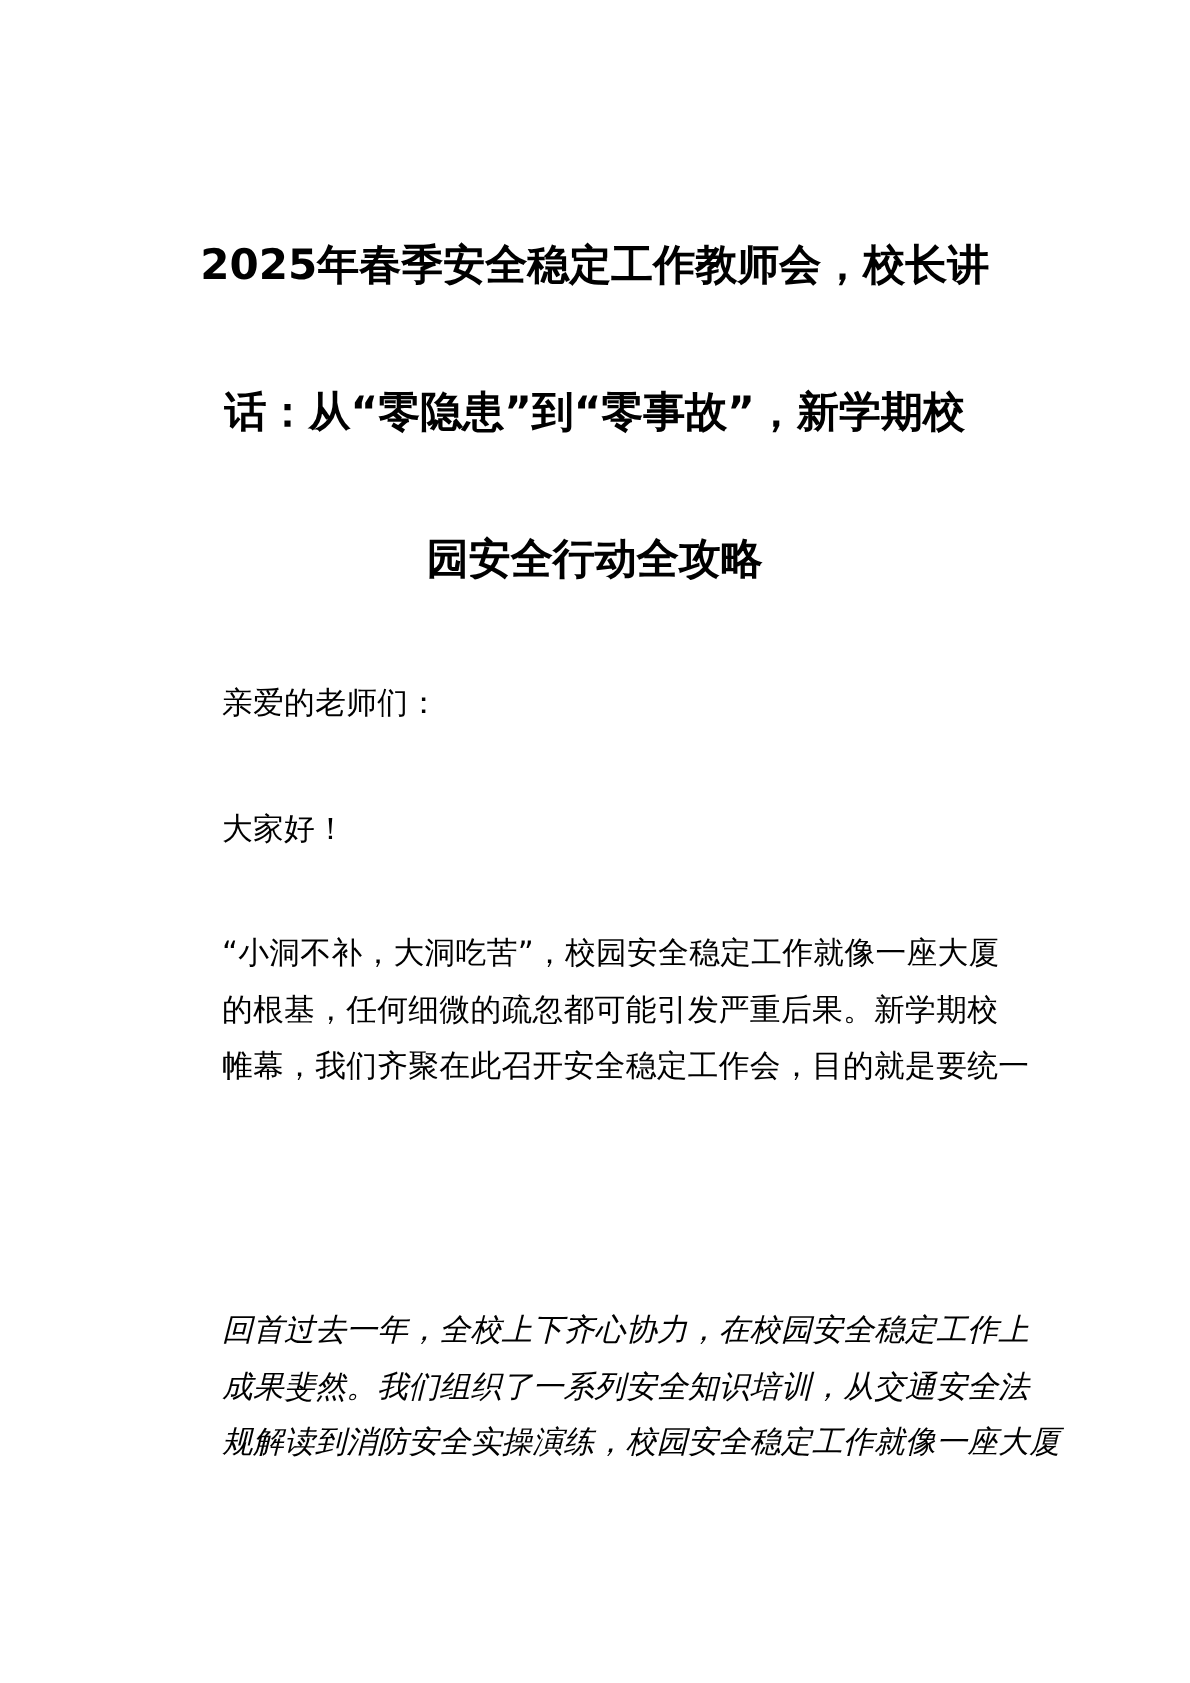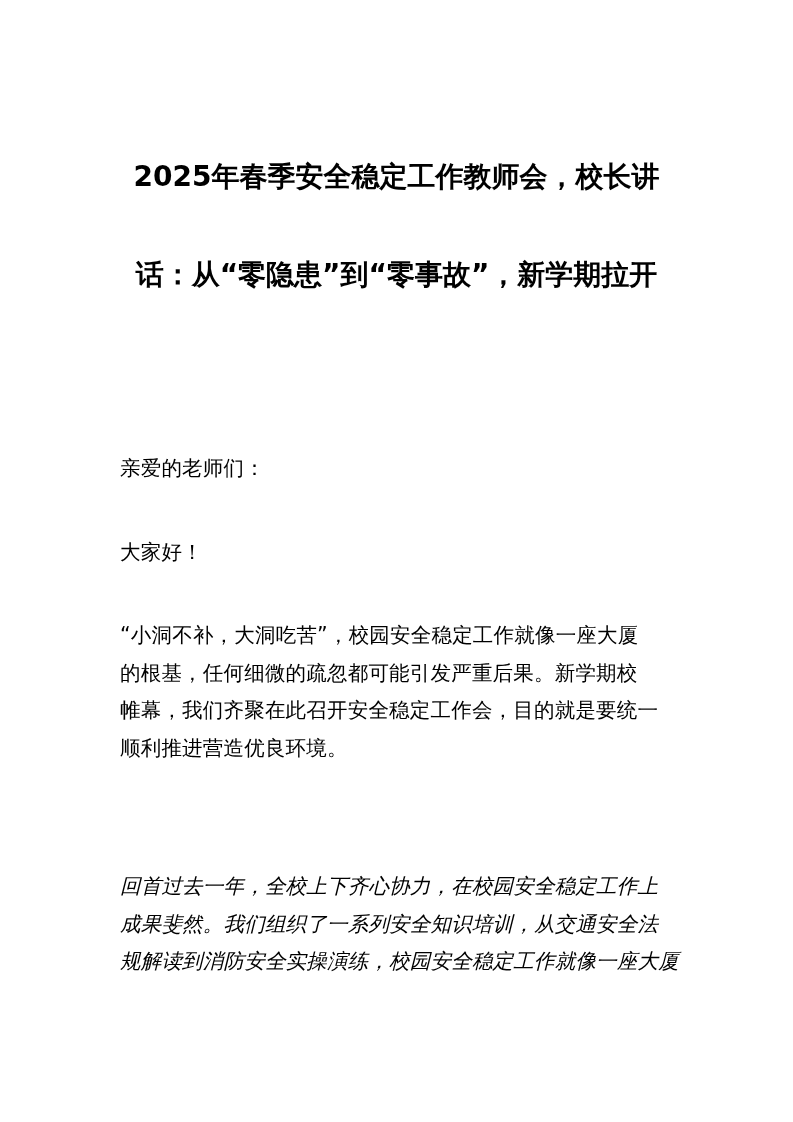--- a/index.html
+++ b/index.html
@@ -42,49 +42,50 @@
       left: 120px;
       width: 556px;
       font-size: 20.5px;
       line-height: 37.5px;
       letter-spacing: 0.2px;
     }
     .para-line {
       display: block;
       white-space: nowrap;
       overflow: visible;
+      margin-left: 28px;
     }
     #salutation { top: 450px; }
     #greeting { top: 534px; }
     #para1 { top: 617px; }
     #para2 { top: 868px; font-style: italic; }
   </style>
 </head>
 <body>
 
 <div class="page">
 
   <div class="title">
     <span class="title-line">2025年春季安全稳定工作教师会，校长讲</span>
-    <span class="title-line">话：从“零隐患”到“零事故”，新学期拉开</span>
+    <span class="title-line">话：从“零隐患”到“零事故”，新学期校</span>
+    <span class="title-line">园安全行动全攻略</span>
   </div>
 
   <div class="body-text" id="salutation">
     <span class="para-line">亲爱的老师们：</span>
   </div>
 
   <div class="body-text" id="greeting">
     <span class="para-line">大家好！</span>
   </div>
 
   <div class="body-text" id="para1">
     <span class="para-line">“小洞不补，大洞吃苦”，校园安全稳定工作就像一座大厦</span>
     <span class="para-line">的根基，任何细微的疏忽都可能引发严重后果。新学期校</span>
     <span class="para-line">帷幕，我们齐聚在此召开安全稳定工作会，目的就是要统一</span>
-    <span class="para-line">顺利推进营造优良环境。</span>
   </div>
 
   <div class="body-text" id="para2">
     <span class="para-line">回首过去一年，全校上下齐心协力，在校园安全稳定工作上</span>
     <span class="para-line">成果斐然。我们组织了一系列安全知识培训，从交通安全法</span>
     <span class="para-line">规解读到消防安全实操演练，校园安全稳定工作就像一座大厦</span>
   </div>
 
 </div>
 

